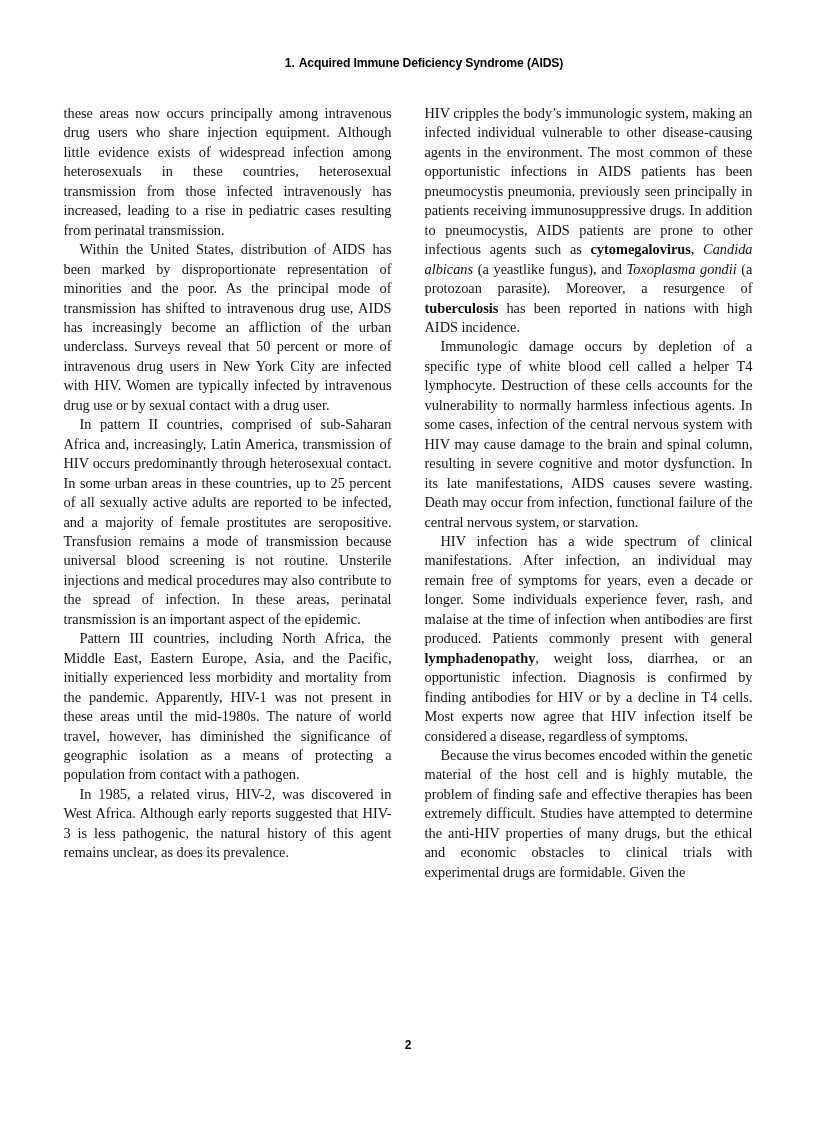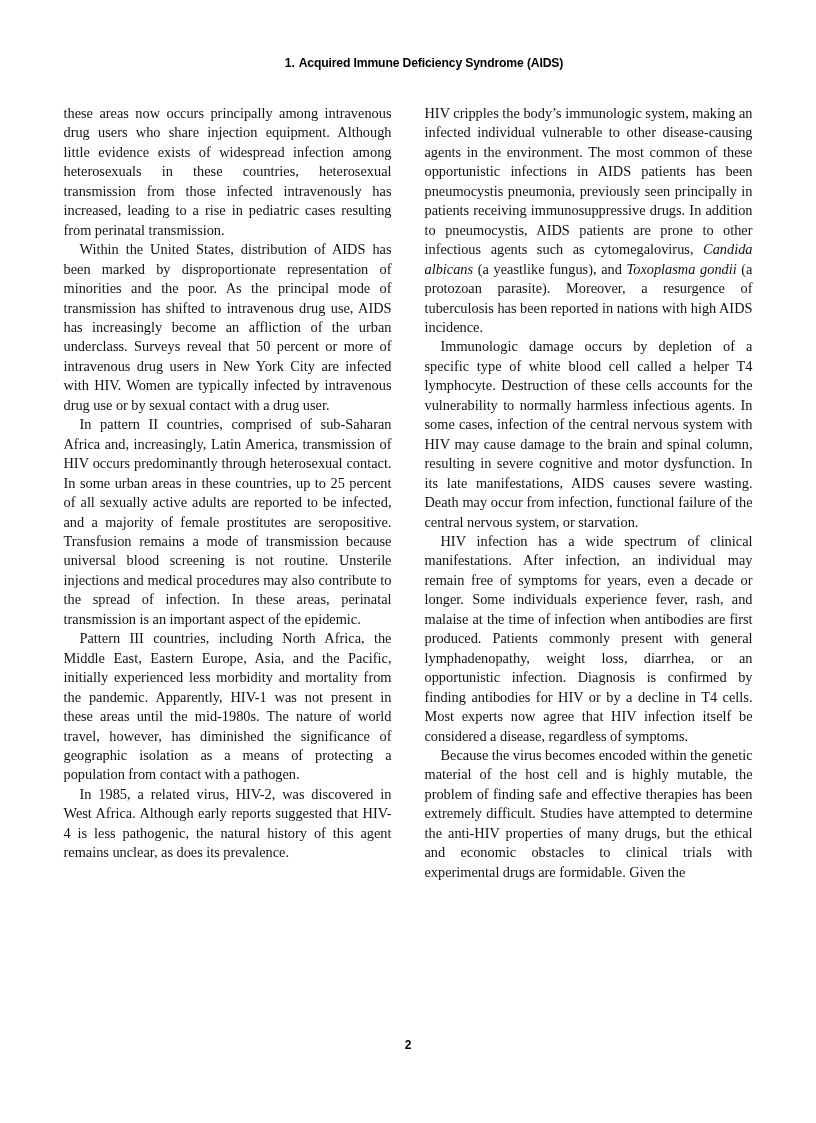--- a/index.html
+++ b/index.html
@@ -69,21 +69,21 @@
     text-indent: 0;
     word-spacing: -0.1px;
   }
   p.para + p.para {
     text-indent: 16px;
   }
   p.para.indent {
     text-indent: 16px;
   }
 
-  b, .b { font-weight: normal; margin-top: 41px; }
+  b, .b { font-weight: bold; margin-top: 41px; }
   i, .i { font-style: italic; }
 
   
   .folio {
     position: absolute;
     top: 1038px;
     left: 0;
     width: 816px;
     text-align: center;
     font-family: "Liberation Sans", "DejaVu Sans", sans-serif;
@@ -101,21 +101,21 @@
     <span class="num">1.</span><span>Acquired Immune Deficiency Syndrome (AIDS)</span>
   </div>
 
   <div class="columns">
 
     <div class="column">
       <p class="para">these areas now occurs principally among intravenous drug users who share injection equipment. Although little evidence exists of widespread infection among heterosexuals in these countries, heterosexual transmission from those infected intravenously has increased, leading to a rise in pediatric cases resulting from perinatal transmission.</p>
       <p class="para">Within the United States, distribution of AIDS has been marked by disproportionate representation of minorities and the poor. As the principal mode of transmission has shifted to intravenous drug use, AIDS has increasingly become an affliction of the urban underclass. Surveys reveal that 50 percent or more of intravenous drug users in New York City are infected with HIV. Women are typically infected by intravenous drug use or by sexual contact with a drug user.</p>
       <p class="para">In pattern II countries, comprised of sub-Saharan Africa and, increasingly, Latin America, transmission of HIV occurs predominantly through heterosexual contact. In some urban areas in these countries, up to 25 percent of all sexually active adults are reported to be infected, and a majority of female prostitutes are seropositive. Transfusion remains a mode of transmission because universal blood screening is not routine. Unsterile injections and medical procedures may also contribute to the spread of infection. In these areas, perinatal transmission is an important aspect of the epidemic.</p>
       <p class="para">Pattern III countries, including North Africa, the Middle East, Eastern Europe, Asia, and the Pacific, initially experienced less morbidity and mortality from the pandemic. Apparently, HIV-1 was not present in these areas until the mid-1980s. The nature of world travel, however, has diminished the significance of geographic isolation as a means of protecting a population from contact with a pathogen.</p>
-      <p class="para">In 1985, a related virus, HIV-2, was discovered in West Africa. Although early reports suggested that HIV-4 is less pathogenic, the natural history of this agent remains unclear, as does its prevalence.</p>
+      <p class="para">In 1985, a related virus, HIV-2, was discovered in West Africa. Although early reports suggested that HIV-3 is less pathogenic, the natural history of this agent remains unclear, as does its prevalence.</p>
     </div>
 
     <div class="column">
       <p class="para"><span>HIV cripples the body’s immunologic system, making an infected individual vulnerable to other disease-causing agents in the environment. The most common of these opportunistic infections in AIDS patients has been pneumocystis pneumonia, previously seen principally in patients receiving immunosuppressive drugs. In addition to pneumocystis, AIDS patients are prone to other infectious agents such as </span><b>cytomegalovirus</b><span>, </span><i>Candida albicans</i><span> (a yeastlike fungus), and </span><i>Toxoplasma gondii</i><span> (a protozoan parasite). Moreover, a resurgence of </span><b>tuberculosis</b><span> has been reported in nations with high AIDS incidence.</span></p>
       <p class="para indent"><span>Immunologic damage occurs by depletion of a specific type of white blood cell called a helper T4 lymphocyte. Destruction of these cells accounts for the vulnerability to normally harmless infectious agents. In some cases, infection of the central nervous system with HIV may cause damage to the brain and spinal column, resulting in severe cognitive and motor dysfunction. In its late manifestations, AIDS causes severe wasting. Death may occur from infection, functional failure of the central nervous system, or starvation.</span></p>
       <p class="para indent"><span>HIV infection has a wide spectrum of clinical manifestations. After infection, an individual may remain free of symptoms for years, even a decade or longer. Some individuals experience fever, rash, and malaise at the time of infection when antibodies are first produced. Patients commonly present with general </span><b>lymphadenopathy</b><span>, weight loss, diarrhea, or an opportunistic infection. Diagnosis is confirmed by finding antibodies for HIV or by a decline in T4 cells. Most experts now agree that HIV infection itself be considered a disease, regardless of symptoms.</span></p>
       <p class="para indent"><span>Because the virus becomes encoded within the genetic material of the host cell and is highly mutable, the problem of finding safe and effective therapies has been extremely difficult. Studies have attempted to determine the anti-HIV properties of many drugs, but the ethical and economic obstacles to clinical trials with experimental drugs are formidable. Given the</span></p>
     </div>
 
   </div>

